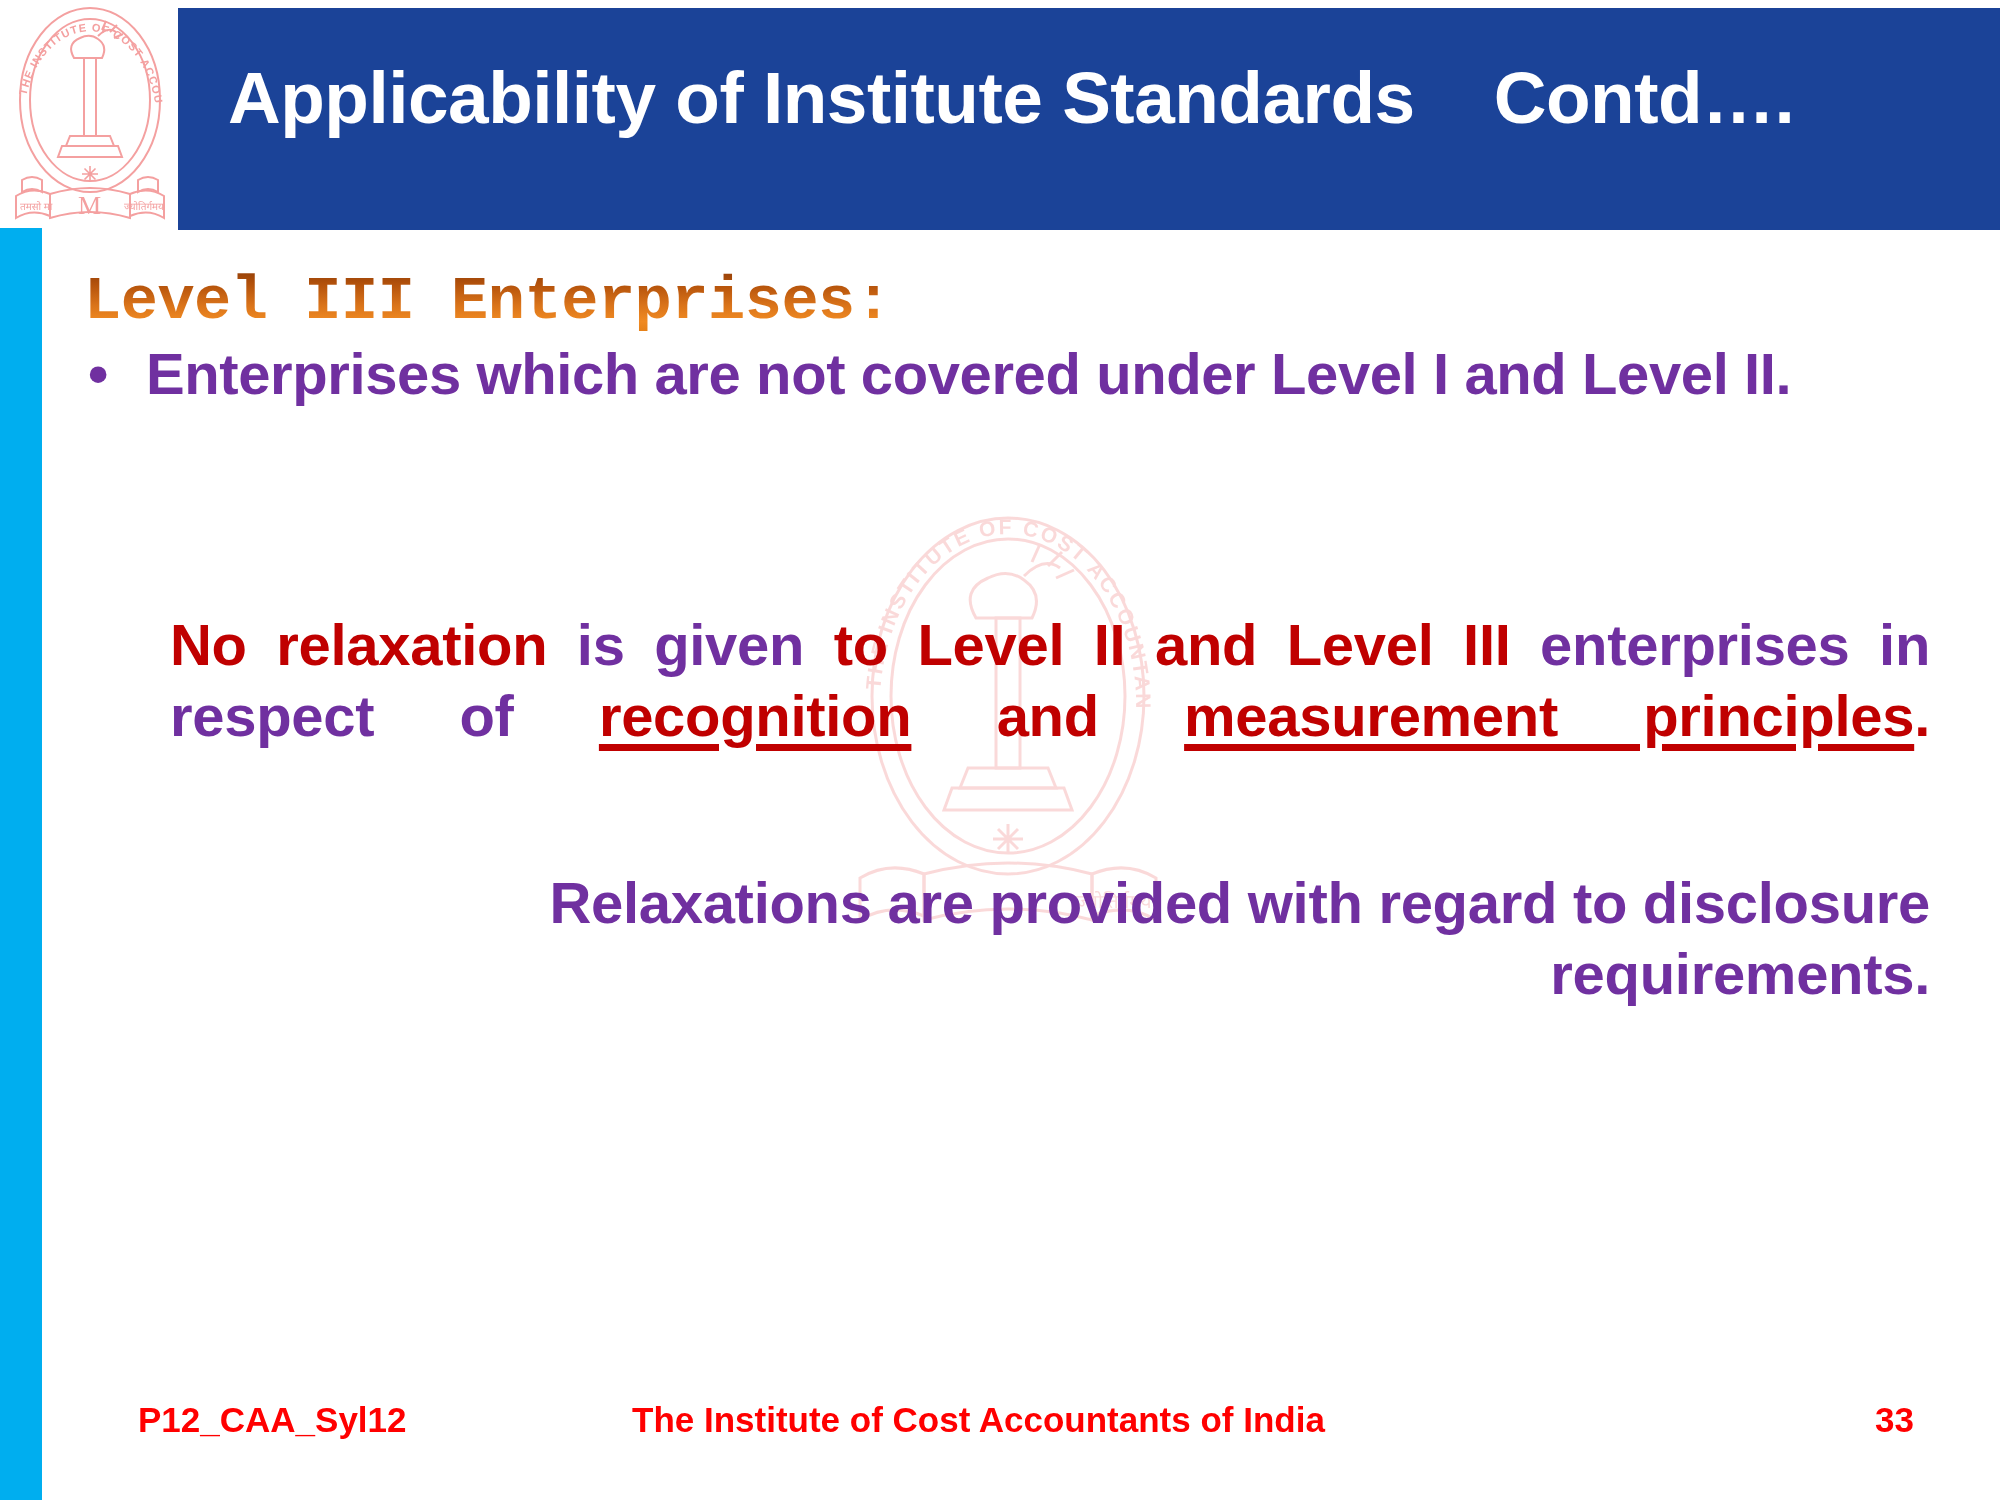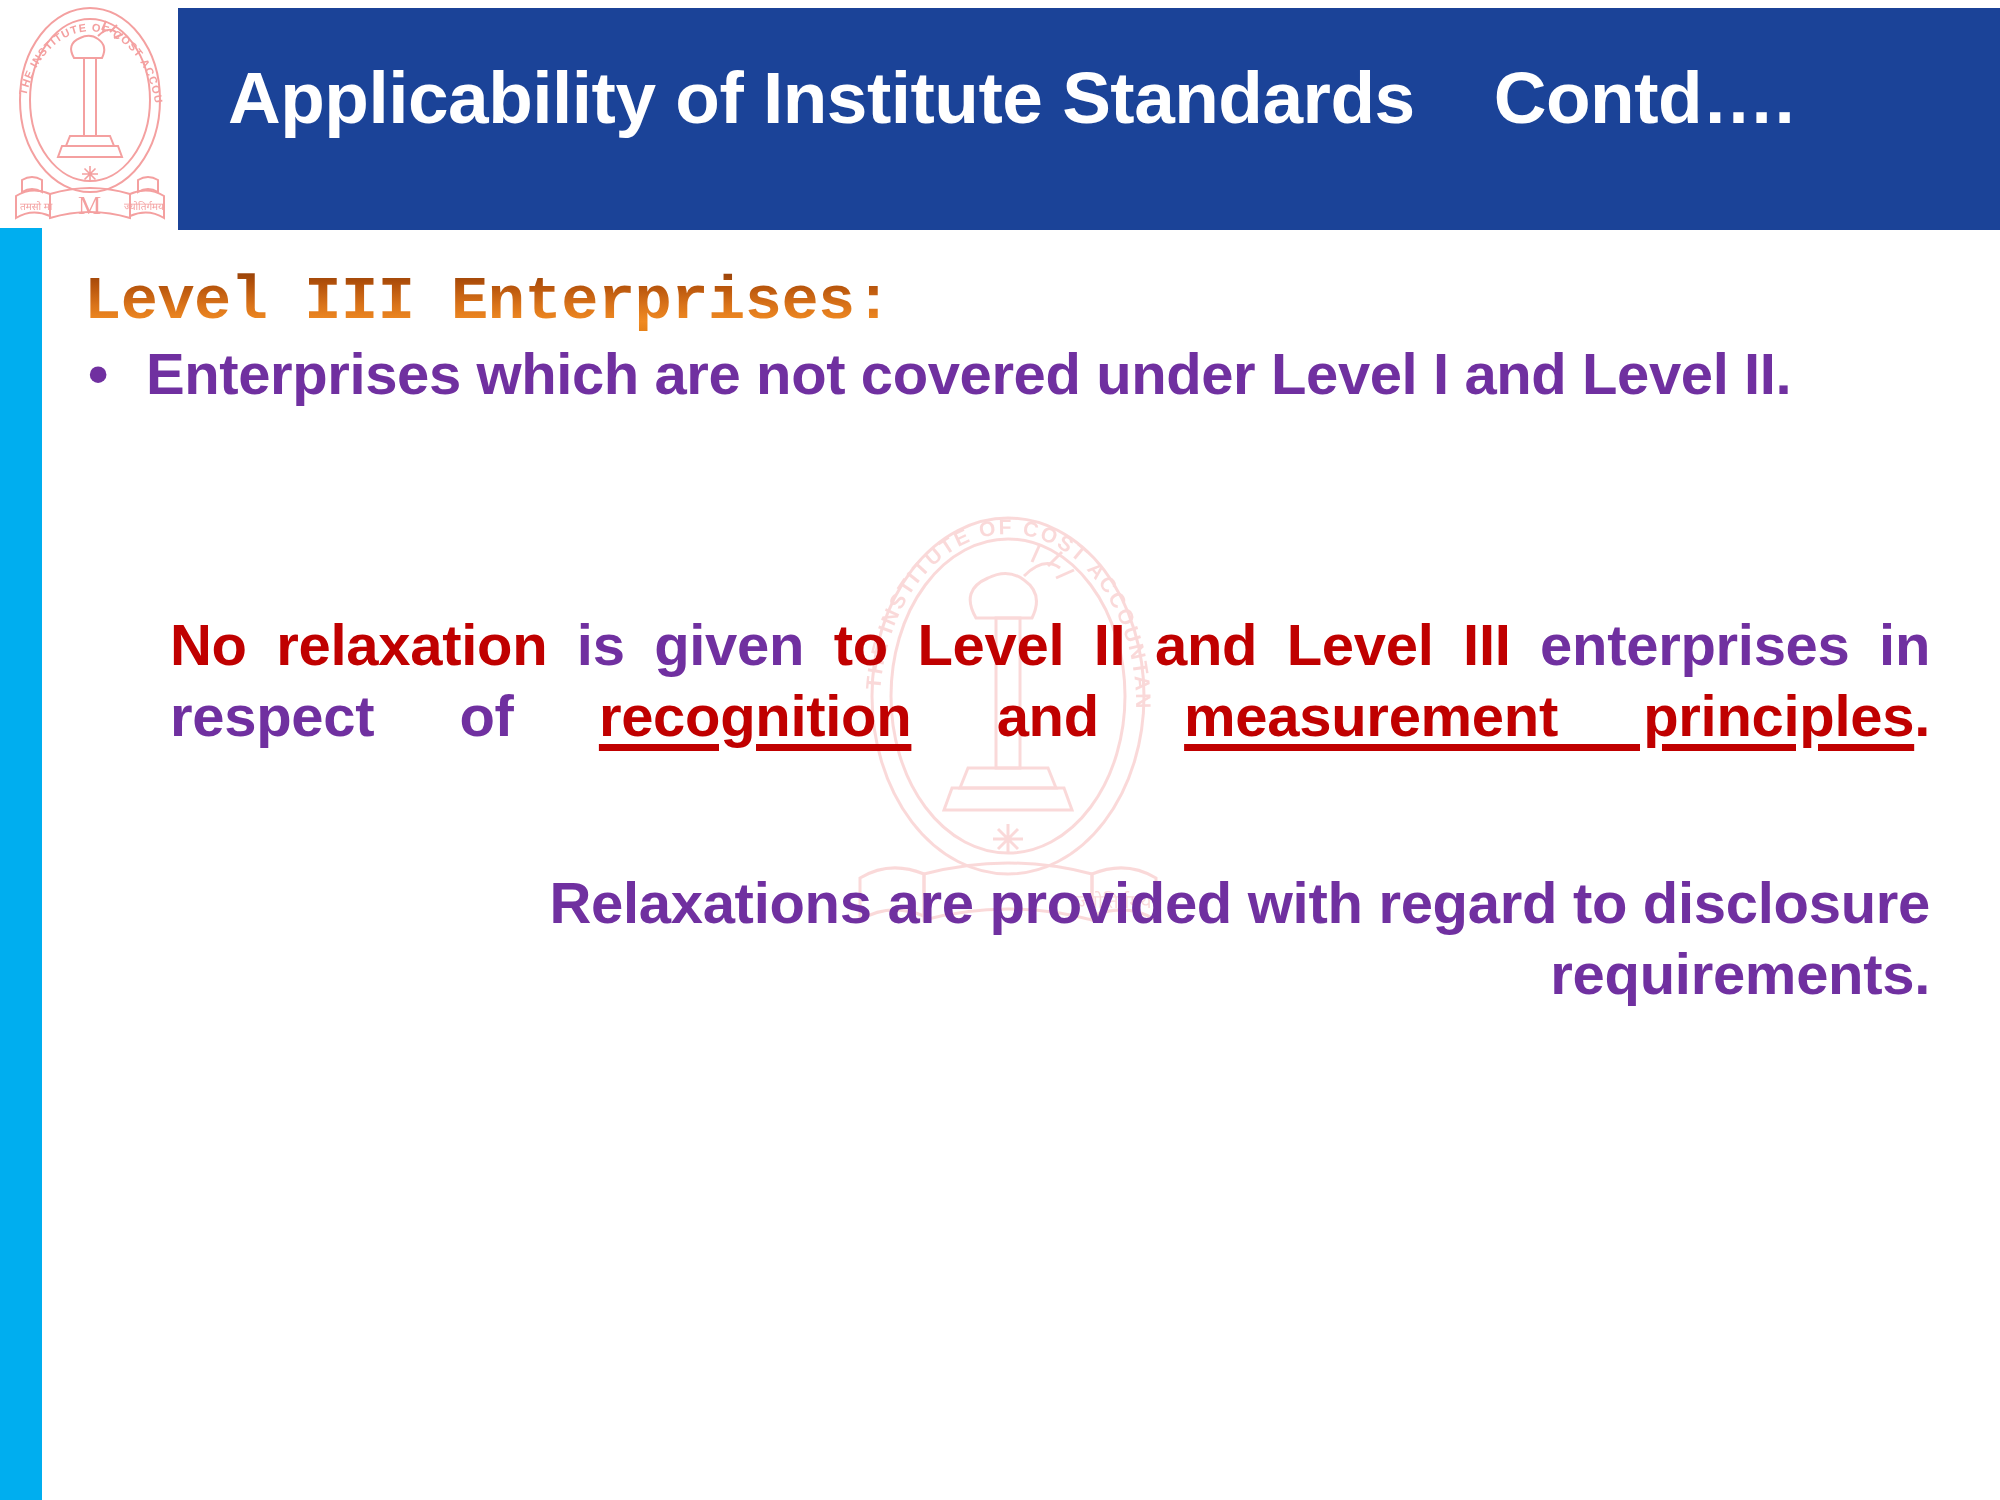--- a/index.html
+++ b/index.html
@@ -286,14 +286,19 @@
     </div>
 
     <div class="para para-nolax">
       <span class="red">No relaxation </span><span class="purple">is given </span><span class="red">to Level II and Level III </span><span class="purple">enterprises in respect of </span><span class="red-u">recognition</span><span class="red"> </span><span class="red">and </span><span class="red-u">measurement principles</span><span class="red">.</span>
     </div>
 
     <div class="para para-relax">Relaxations are provided with regard to disclosure requirements.</div>
 
   </div>
 
+  <div class="footer">
+    <div class="footer-left">P12_CAA_Syl12</div>
+    <div class="footer-center">The Institute of Cost Accountants of India</div>
+    <div class="footer-right">33</div>
+  </div>
 
 </div>
 
 </body></html>

